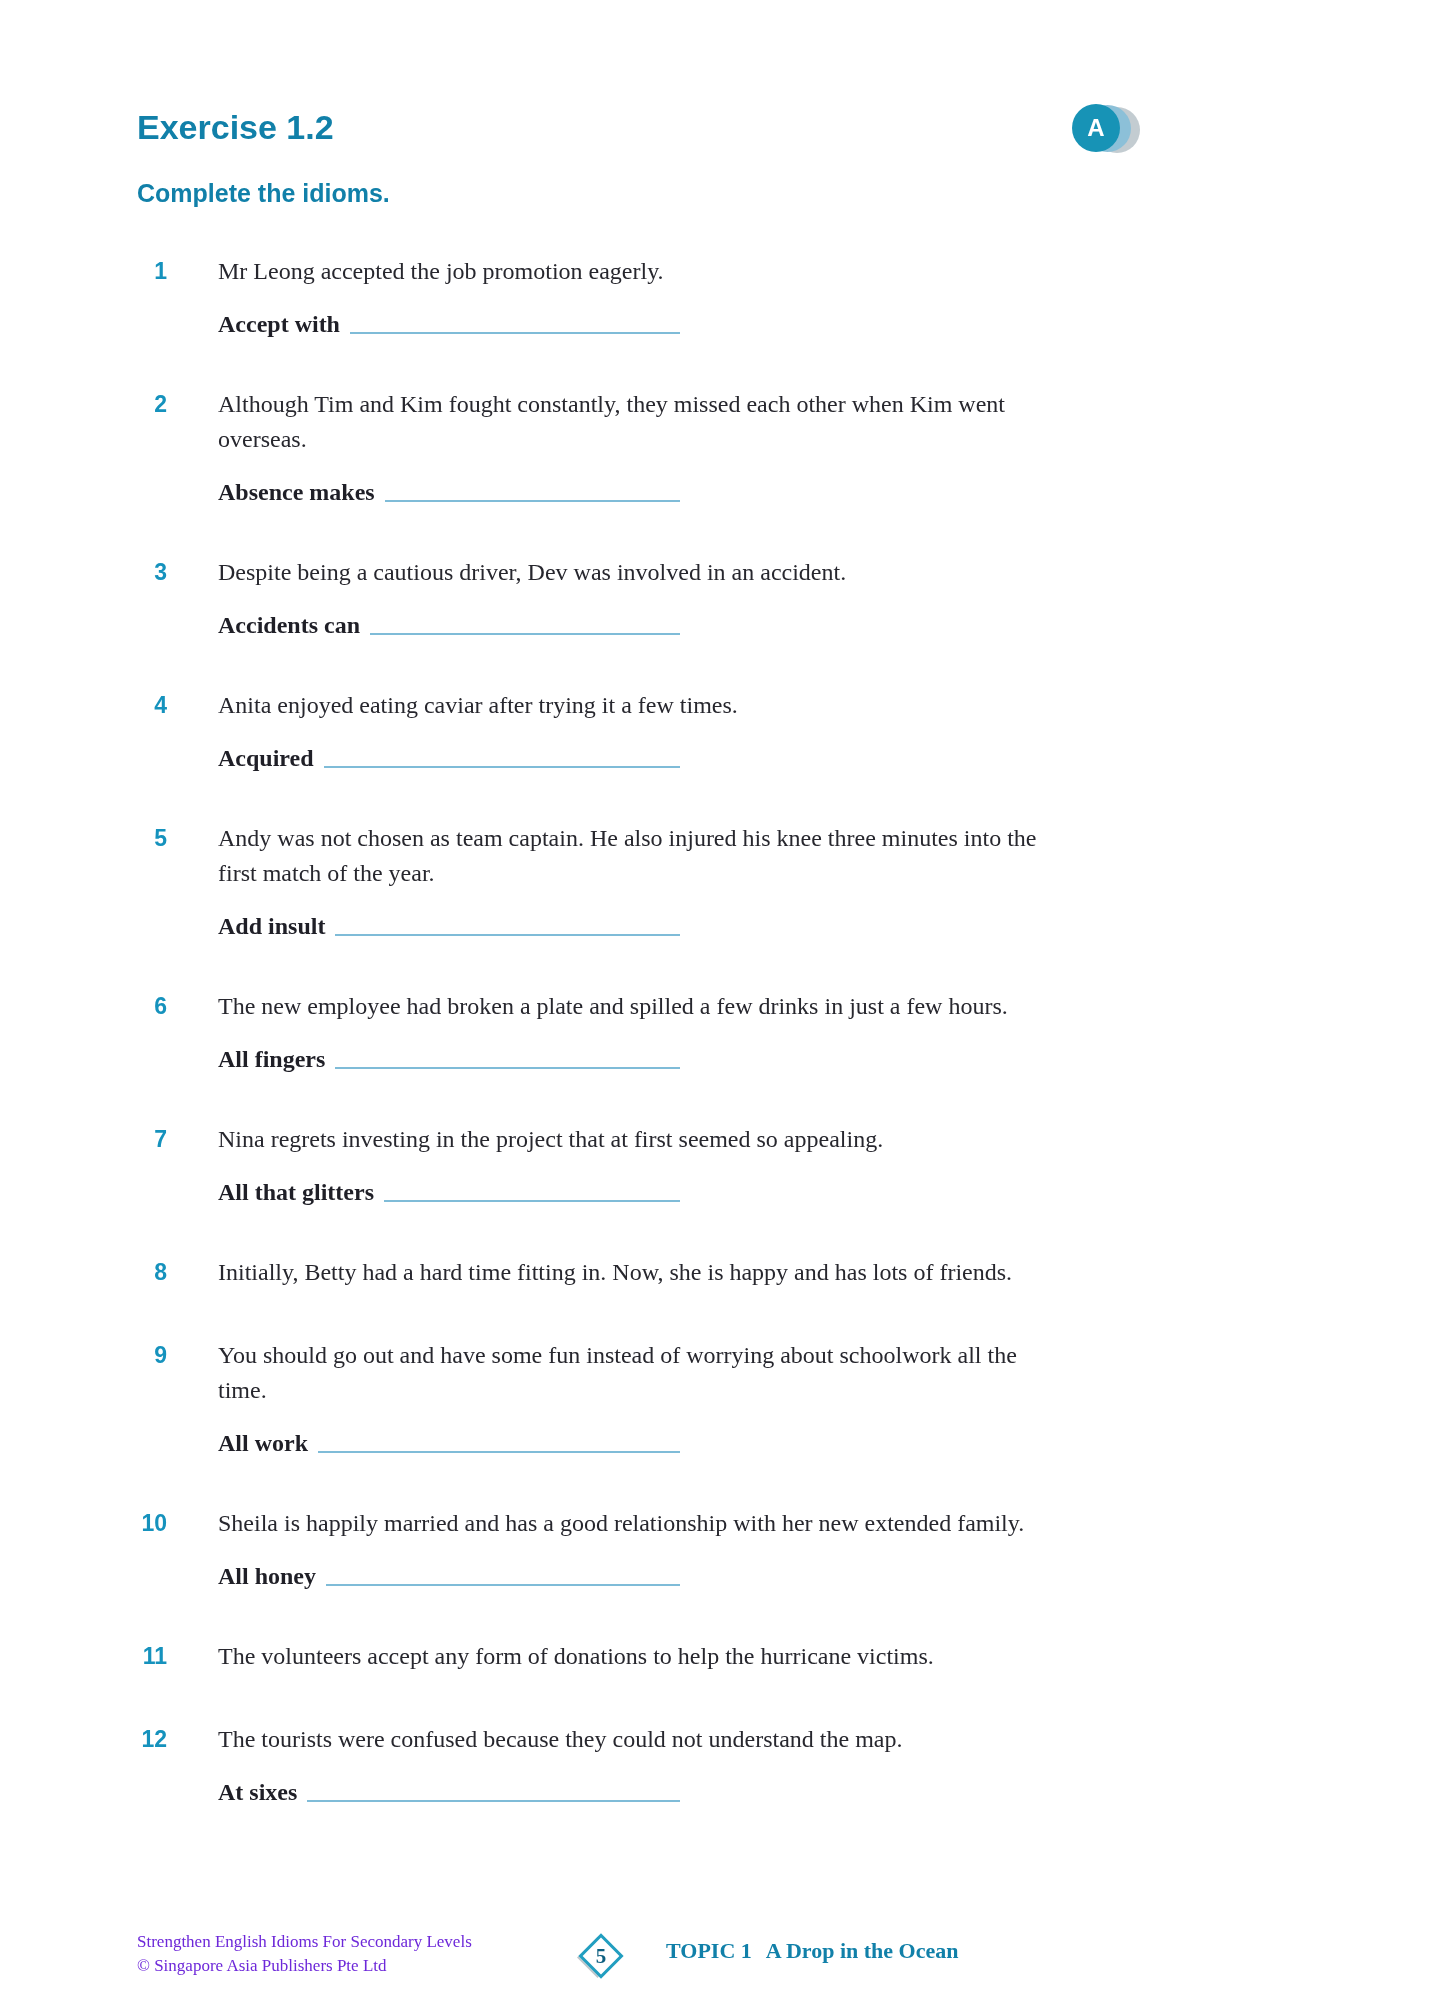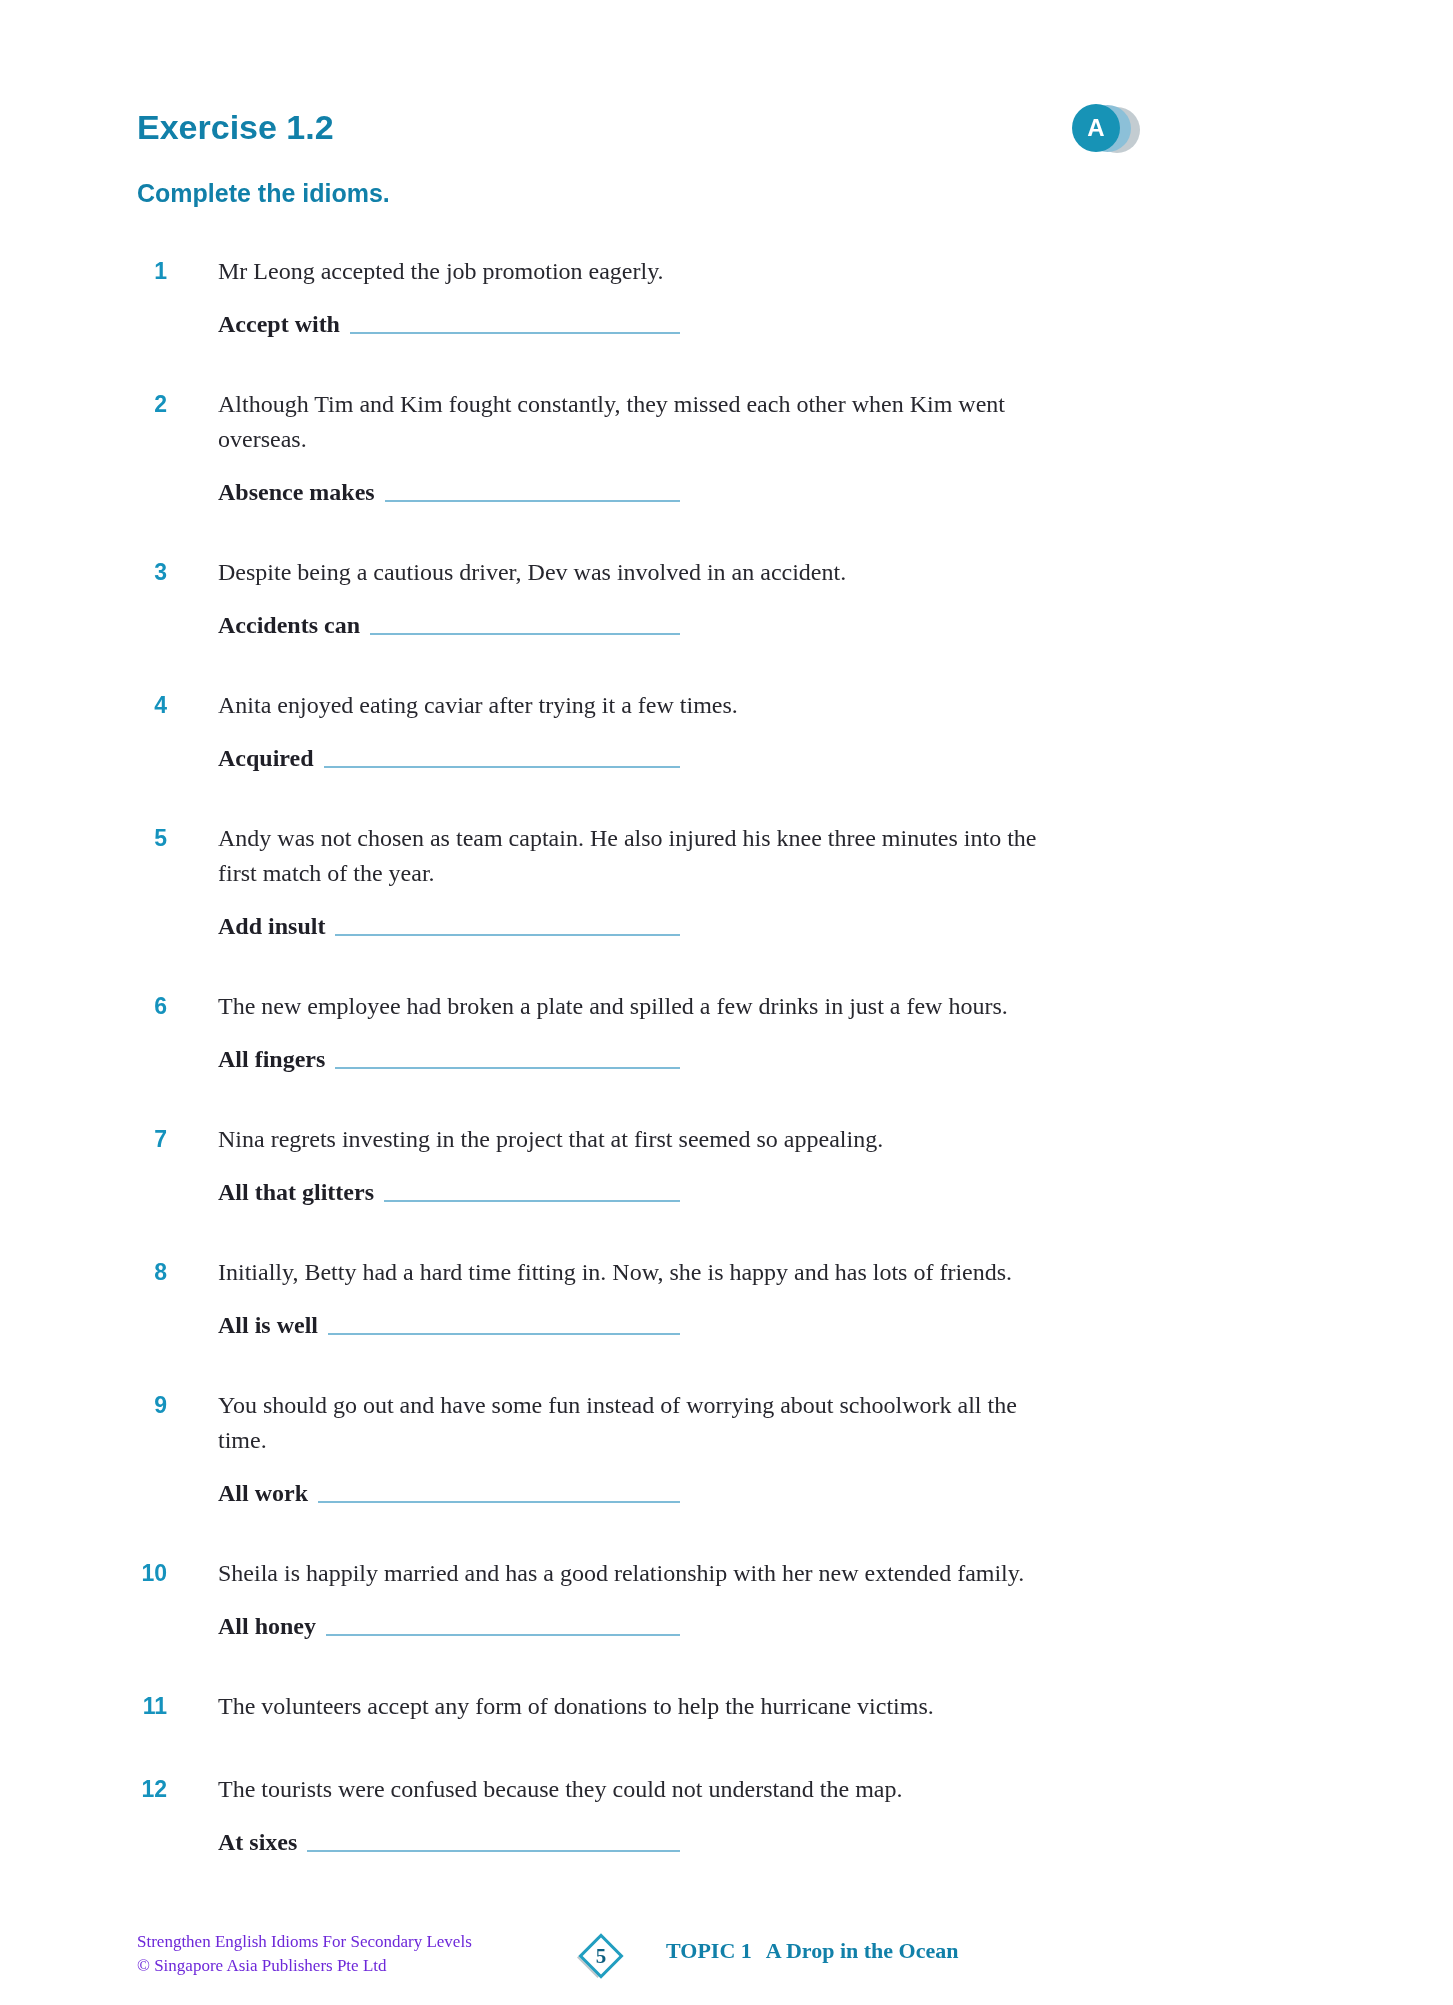--- a/index.html
+++ b/index.html
@@ -309,24 +309,20 @@
           </div>
         </div>
       </div>
     </li>
 
     <li class="question">
       <div class="q-row">
         <span class="q-num">8</span>
         <div class="q-body">
           <p class="q-sentence">Initially, Betty had a hard time fitting in. Now, she is happy and has lots of friends.</p>
-          <div class="q-prompt">
-            <span class="q-prompt-label">All is well</span>
-            <span class="q-blank"></span>
-          </div>
         </div>
       </div>
     </li>
 
     <li class="question">
       <div class="q-row">
         <span class="q-num">9</span>
         <div class="q-body">
           <p class="q-sentence">You should go out and have some fun instead of worrying about schoolwork all the time.</p>
           <div class="q-prompt">

